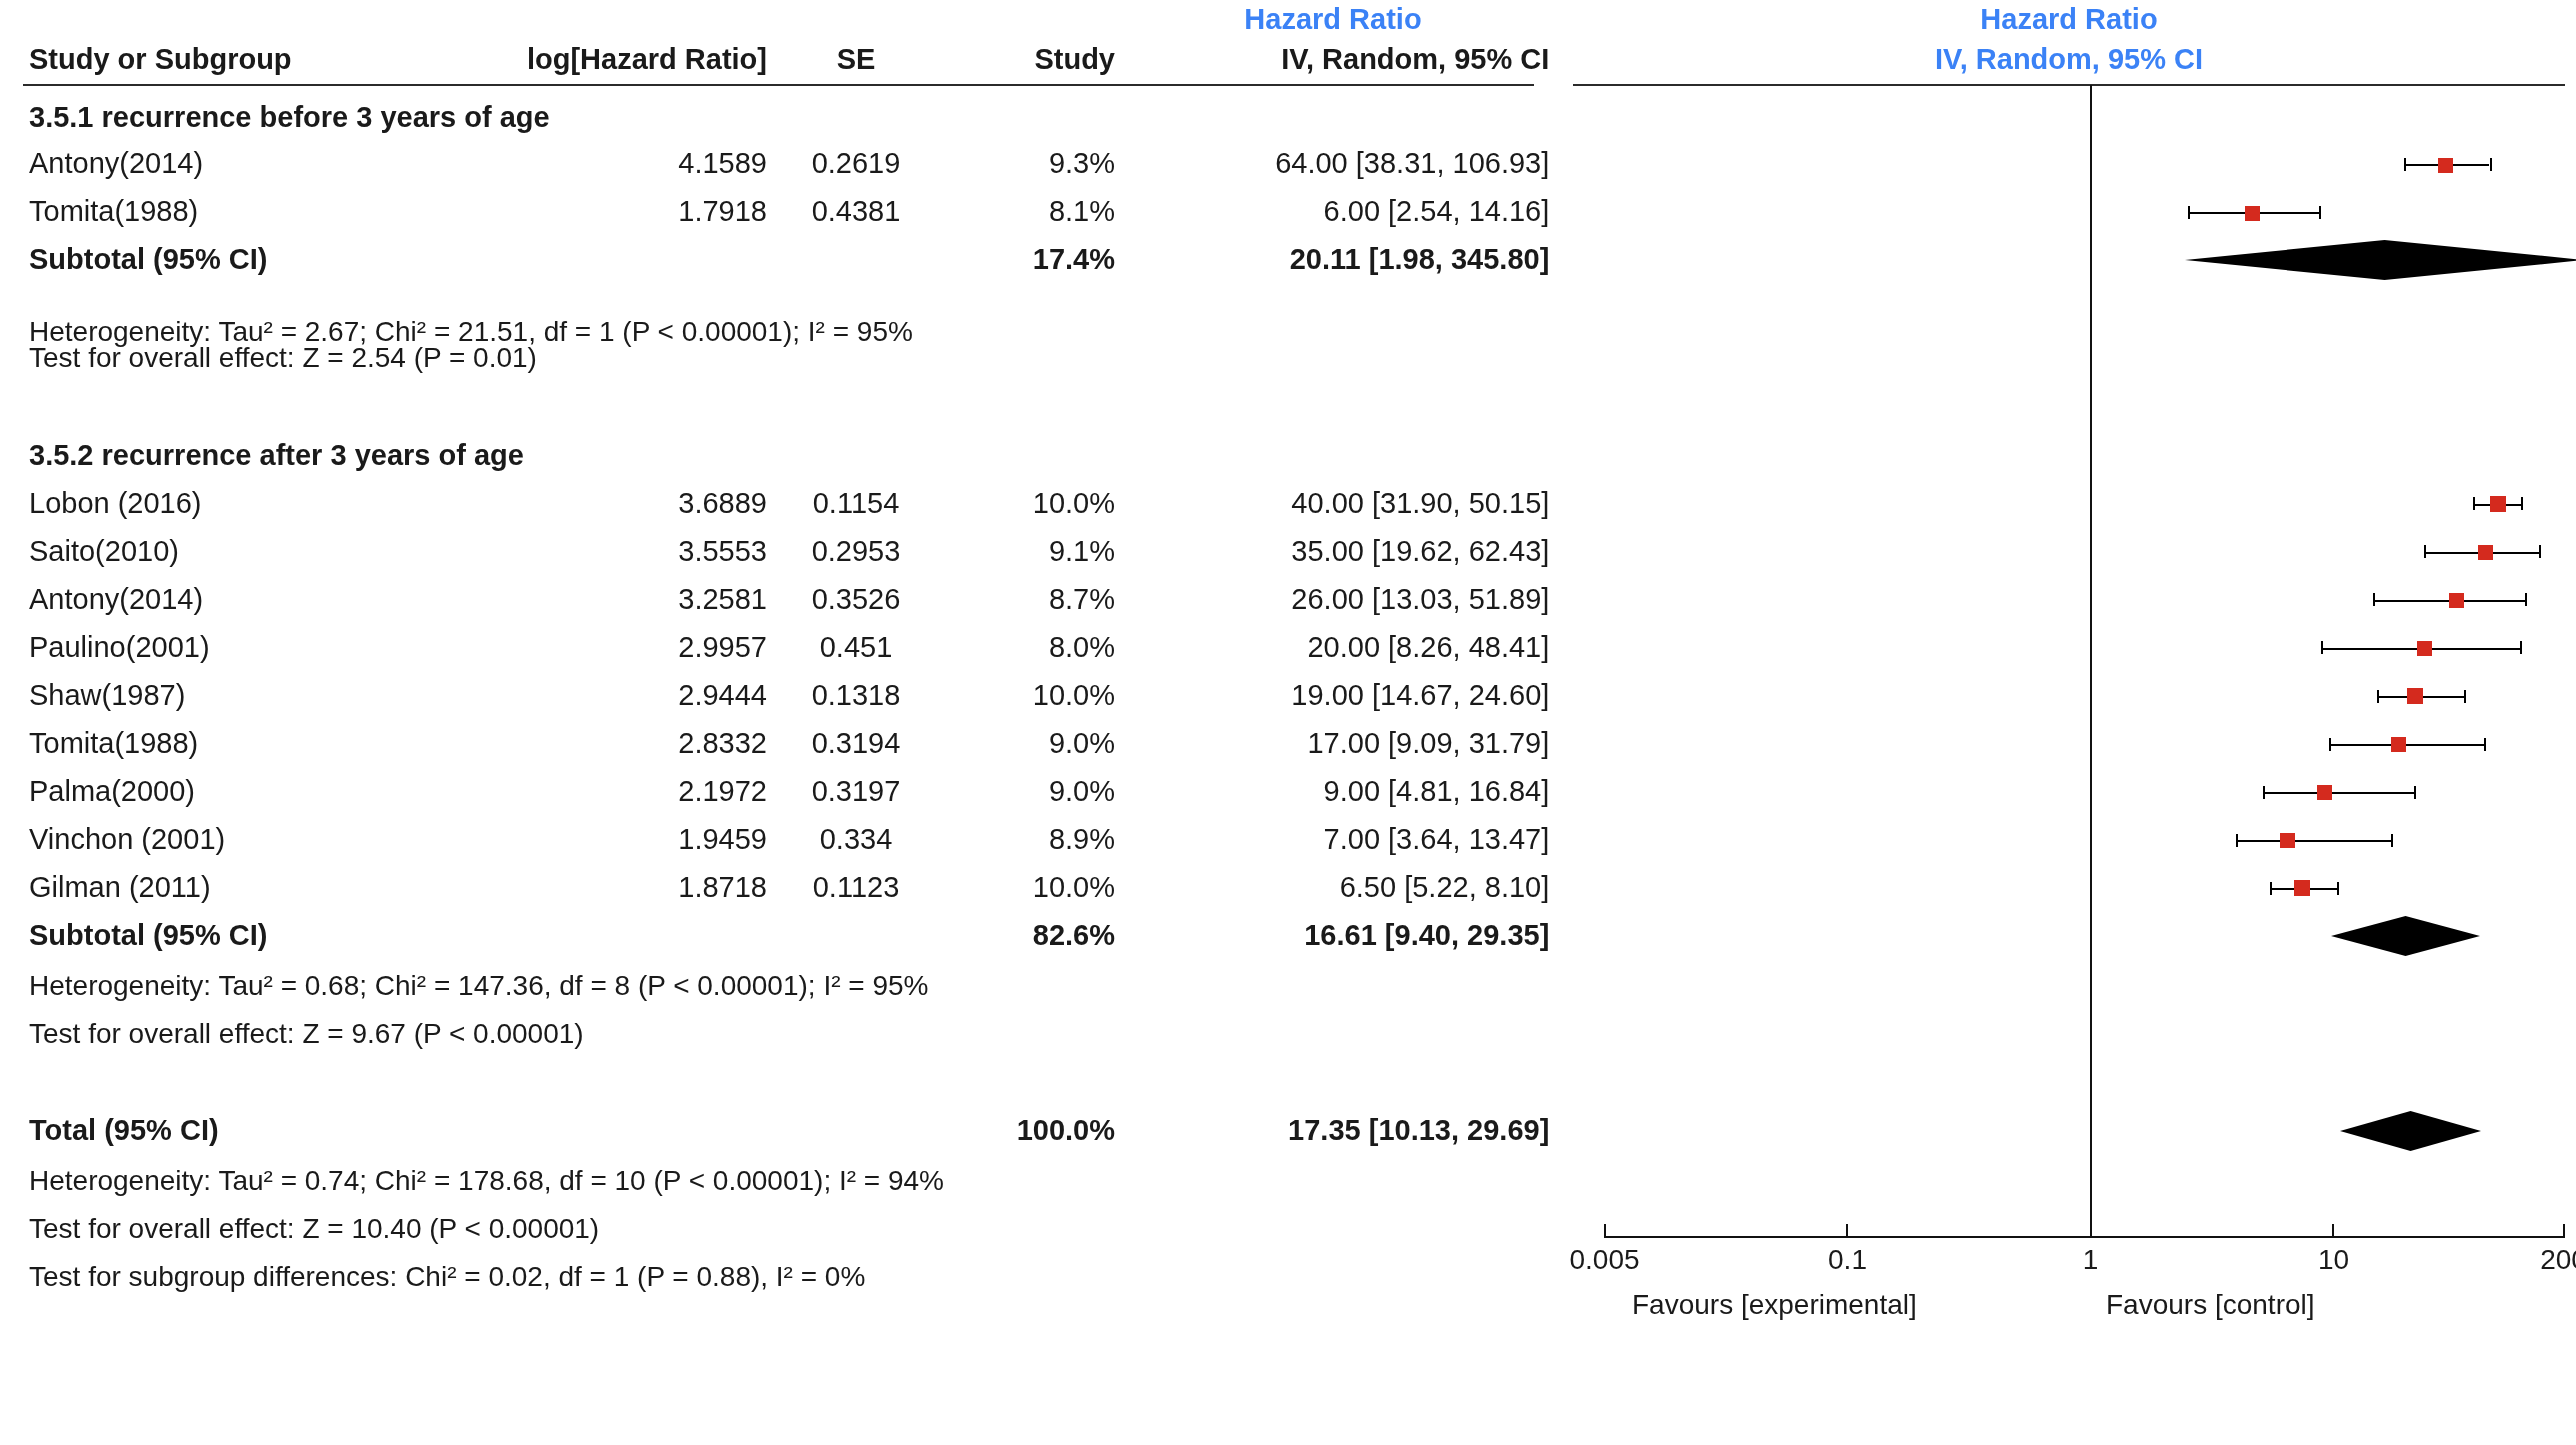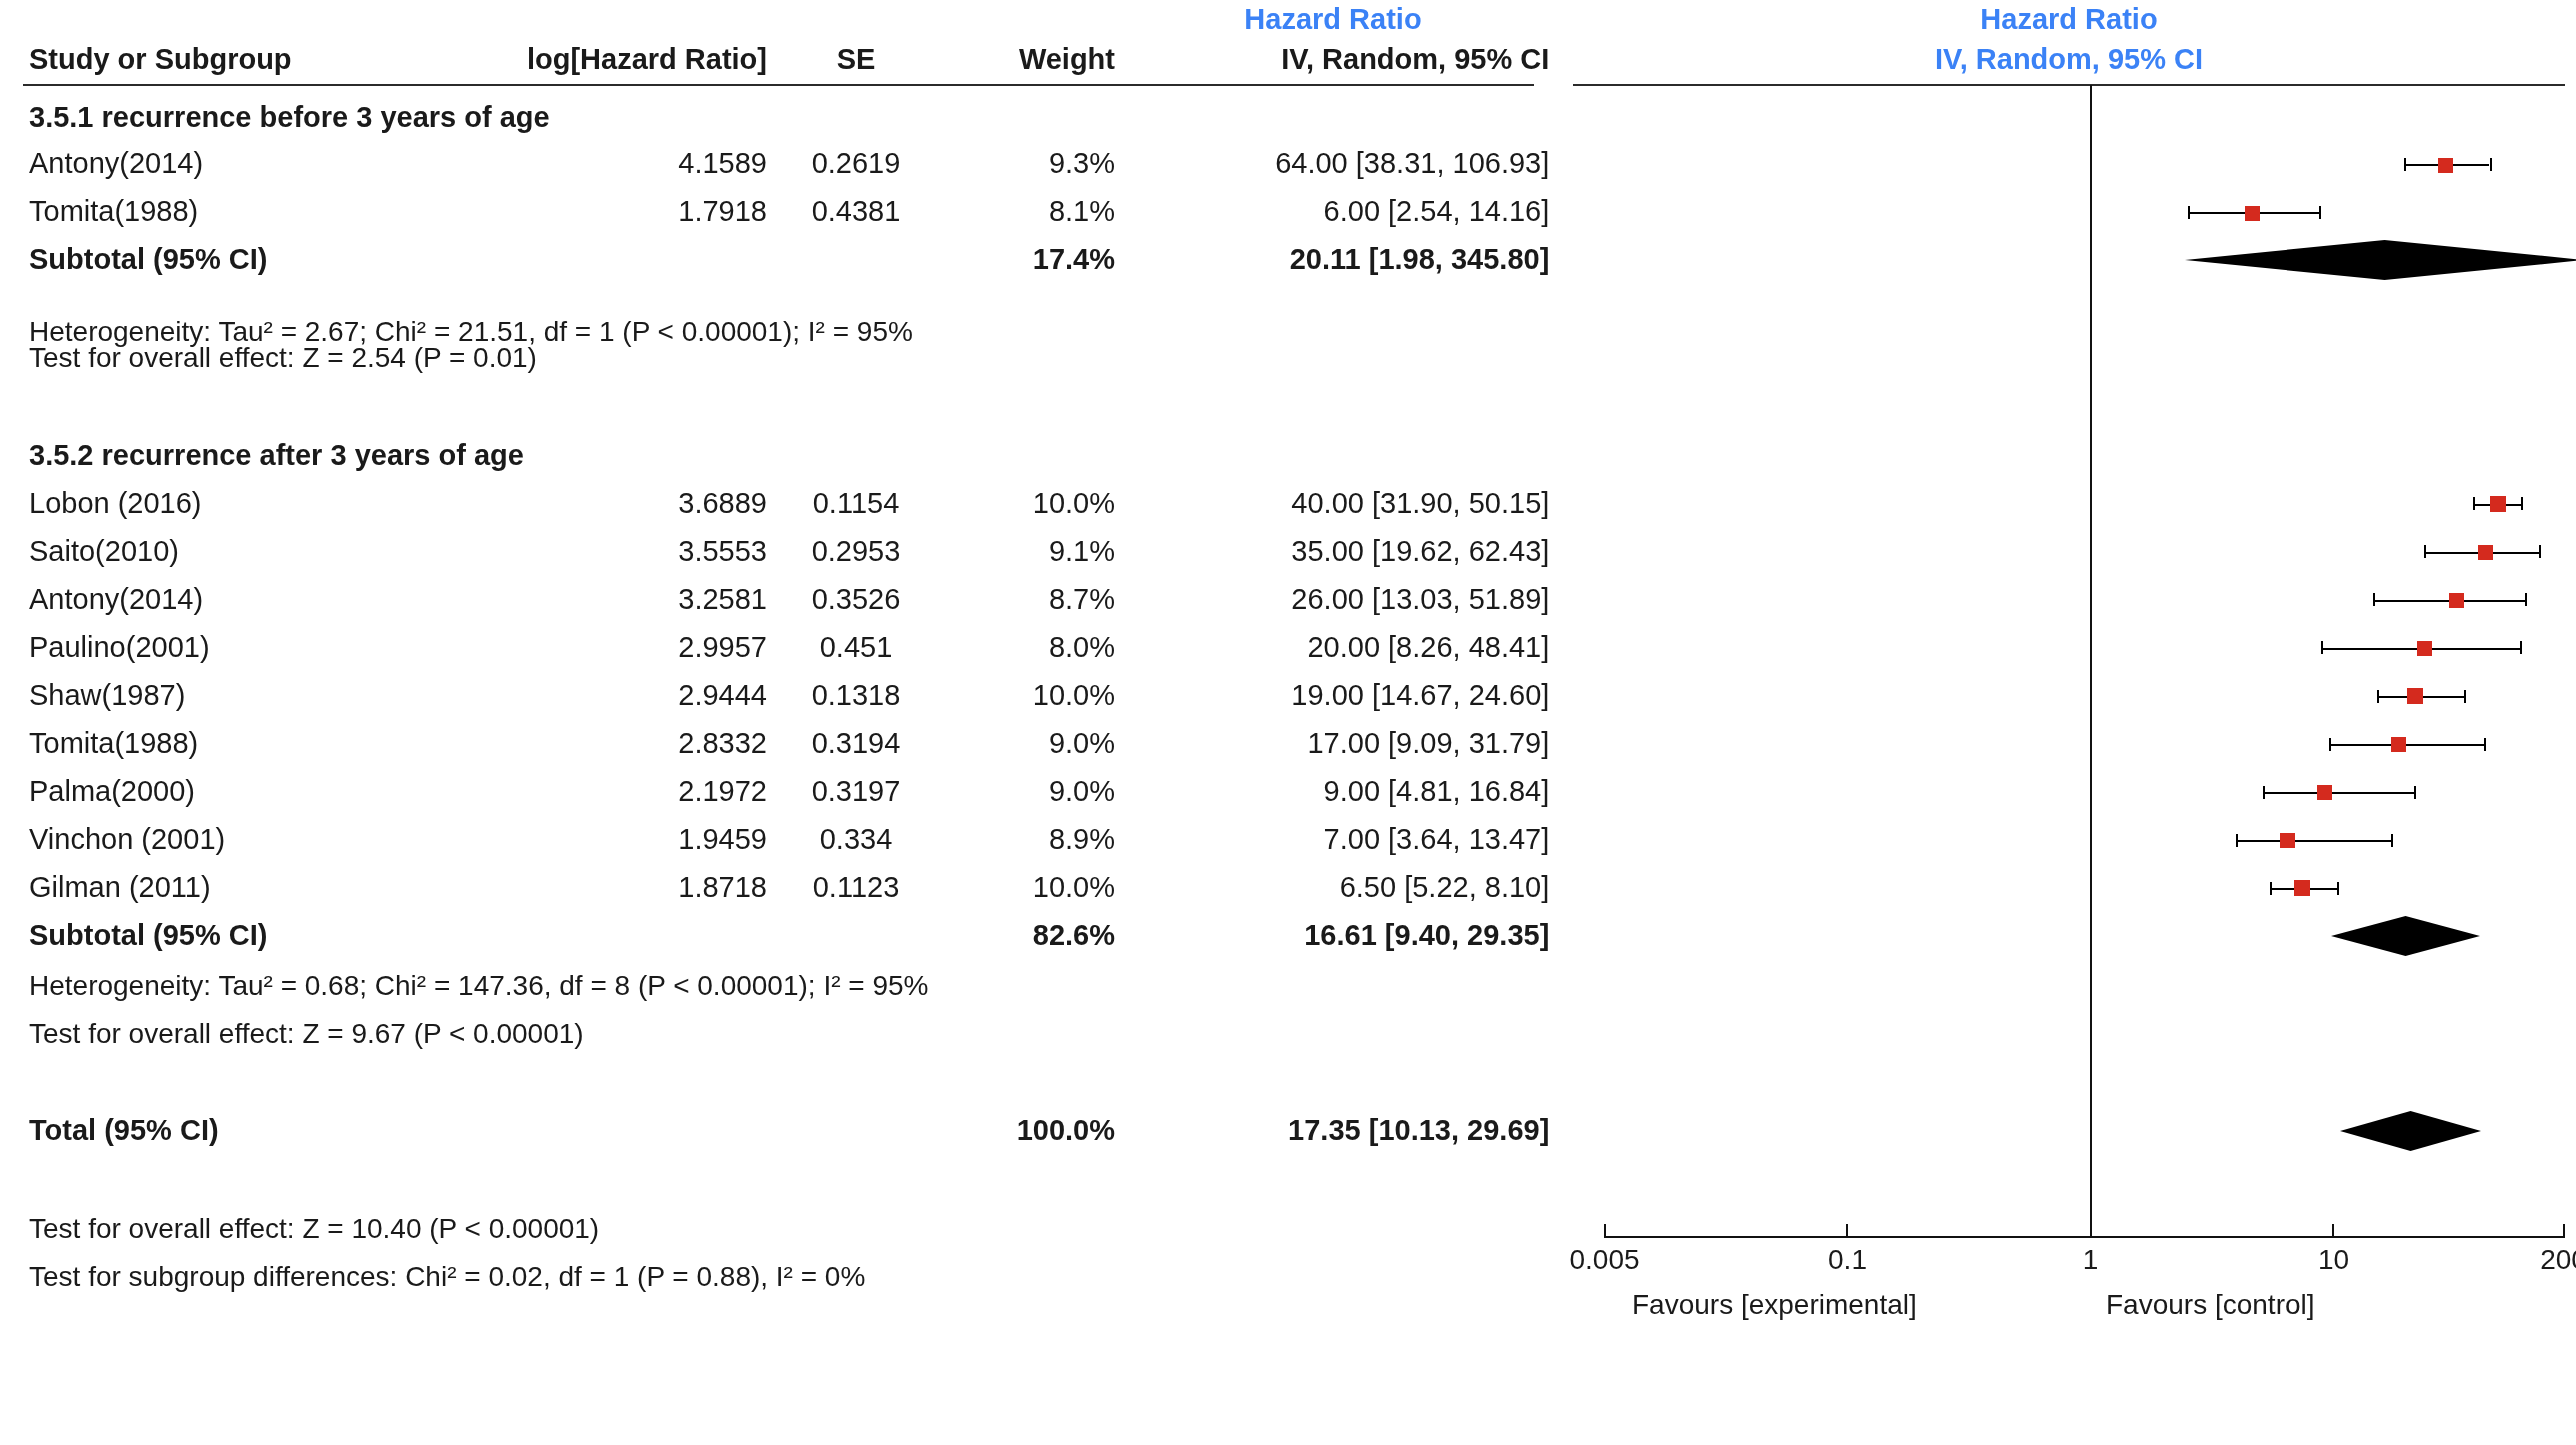--- a/index.html
+++ b/index.html
@@ -50,21 +50,21 @@
 
 <div id="root">
 
   <div class="hdr-title" style="left:1116px;top:3.1px;width:434px;">Hazard Ratio</div>
   <div class="hdr-title" style="left:1573px;top:3.1px;width:992px;">Hazard Ratio</div>
 
   <div class="row bold" style="top:43px;width:1557px;">
     <span class="c-study">Study or Subgroup</span>
     <span class="c-log">log[Hazard Ratio]</span>
     <span class="c-se">SE</span>
-    <span class="c-weight">Weight</span>
+    <span class="c-weight">Study</span>
     <span class="c-hr">IV, Random, 95% CI</span>
   </div>
   <div class="hdr-title" style="left:1573px;top:43px;width:992px;">IV, Random, 95% CI</div>
 
   <div class="hdr-underline"></div>
   <div class="plot-underline"></div>
 
   <div class="subhead" style="top:101px;">3.5.1 recurrence before 3 years of age</div>
 
   <div class="row" style="top:147px;width:1557px;">
@@ -165,20 +165,21 @@
   </div>
 
   <div class="note" style="top:970px;">Heterogeneity: Tau² = 0.68; Chi² = 147.36, df = 8 (P &lt; 0.00001); I² = 95%</div>
   <div class="note" style="top:1018px;">Test for overall effect: Z = 9.67 (P &lt; 0.00001)</div>
 
   <div class="row bold" style="top:1114px;width:1557px;">
     <span class="c-study">Total (95% CI)</span>
     <span class="c-weight">100.0%</span>
     <span class="c-hr">17.35 [10.13, 29.69]</span>
   </div>
+  <div class="note" style="top:1165px;">Heterogeneity: Tau² = 0.74; Chi² = 178.68, df = 10 (P &lt; 0.00001); I² = 94%</div>
   <div class="note" style="top:1213px;">Test for overall effect: Z = 10.40 (P &lt; 0.00001)</div>
   <div class="note" style="top:1261px;">Test for subgroup differences: Chi² = 0.02, df = 1 (P = 0.88), I² = 0%</div>
 
   <div class="plot">
 
     <div class="vline" style="left:517px;top:85px;height:1151px;"></div>
 
     <div class="axis-line"></div>
     <div class="tick" style="left:31px;"></div>
     <div class="tick" style="left:273px;"></div>

